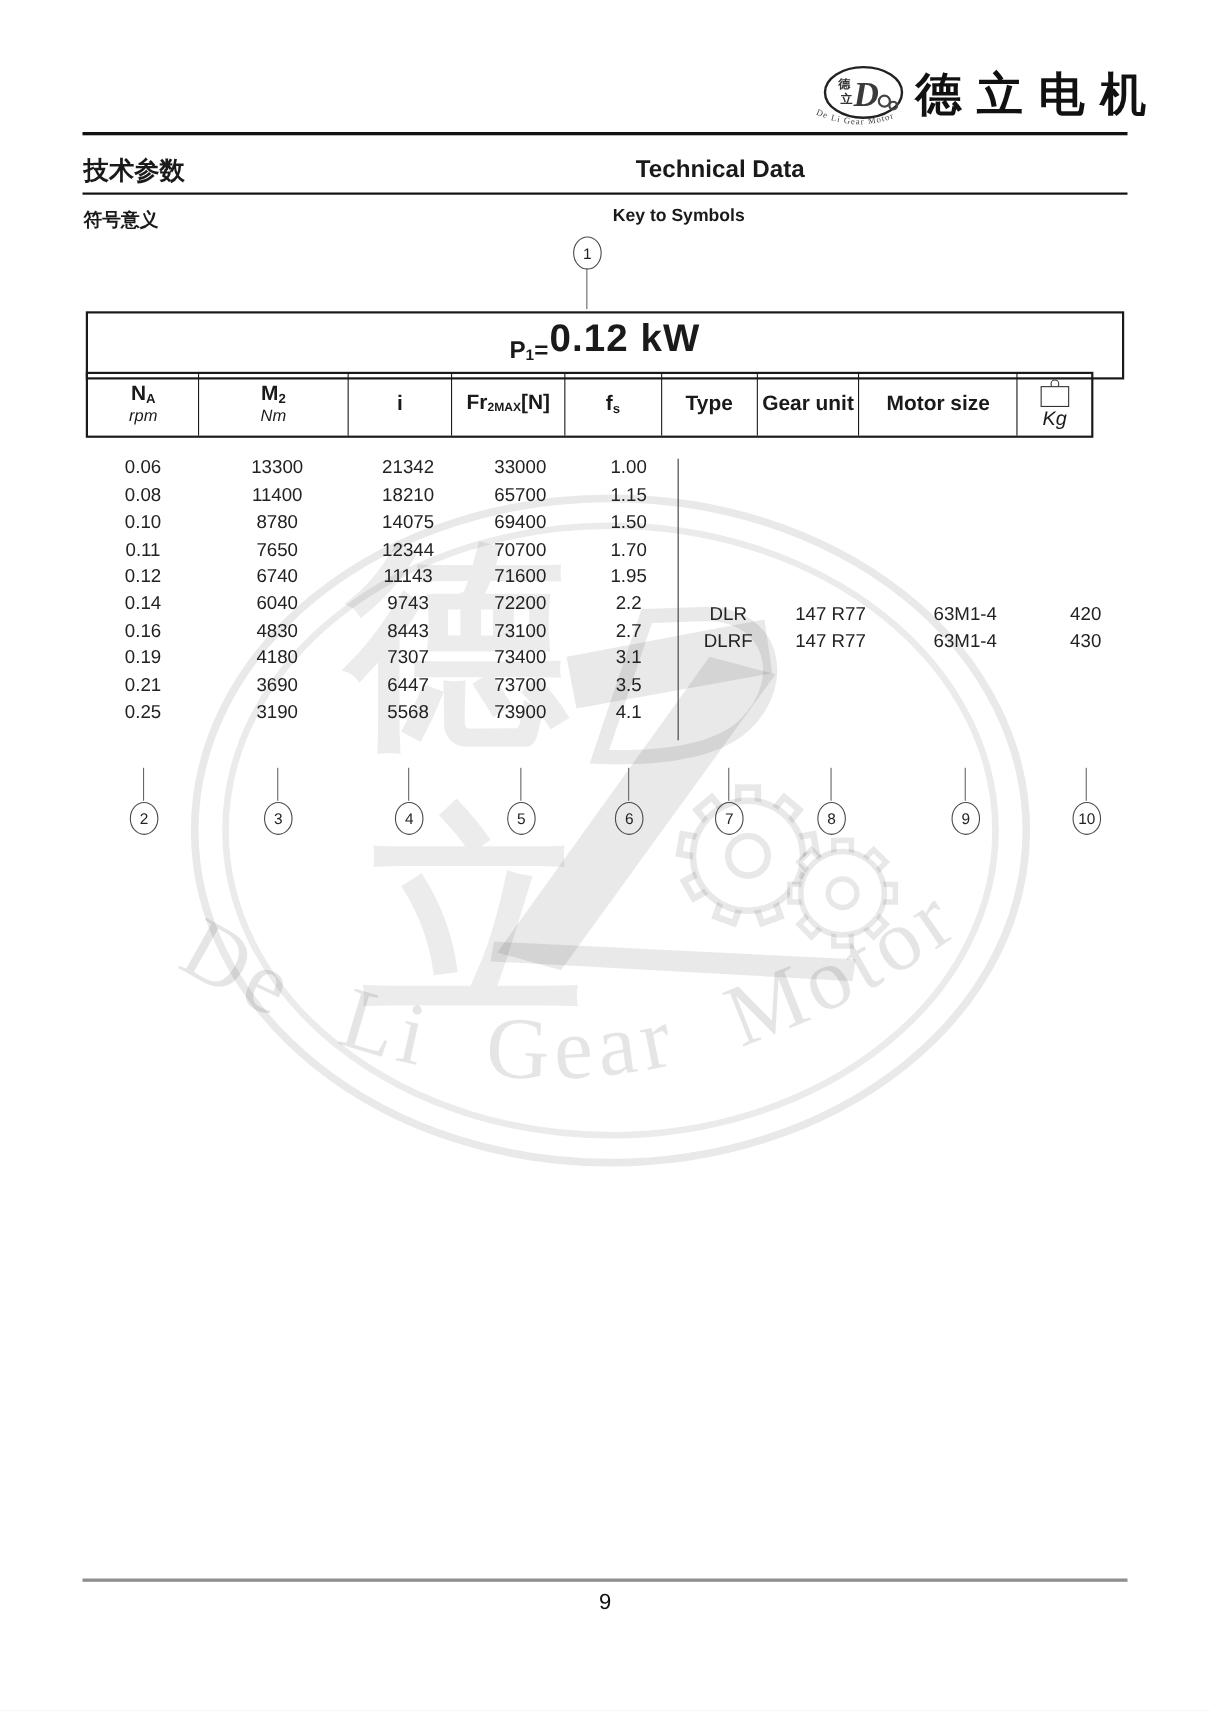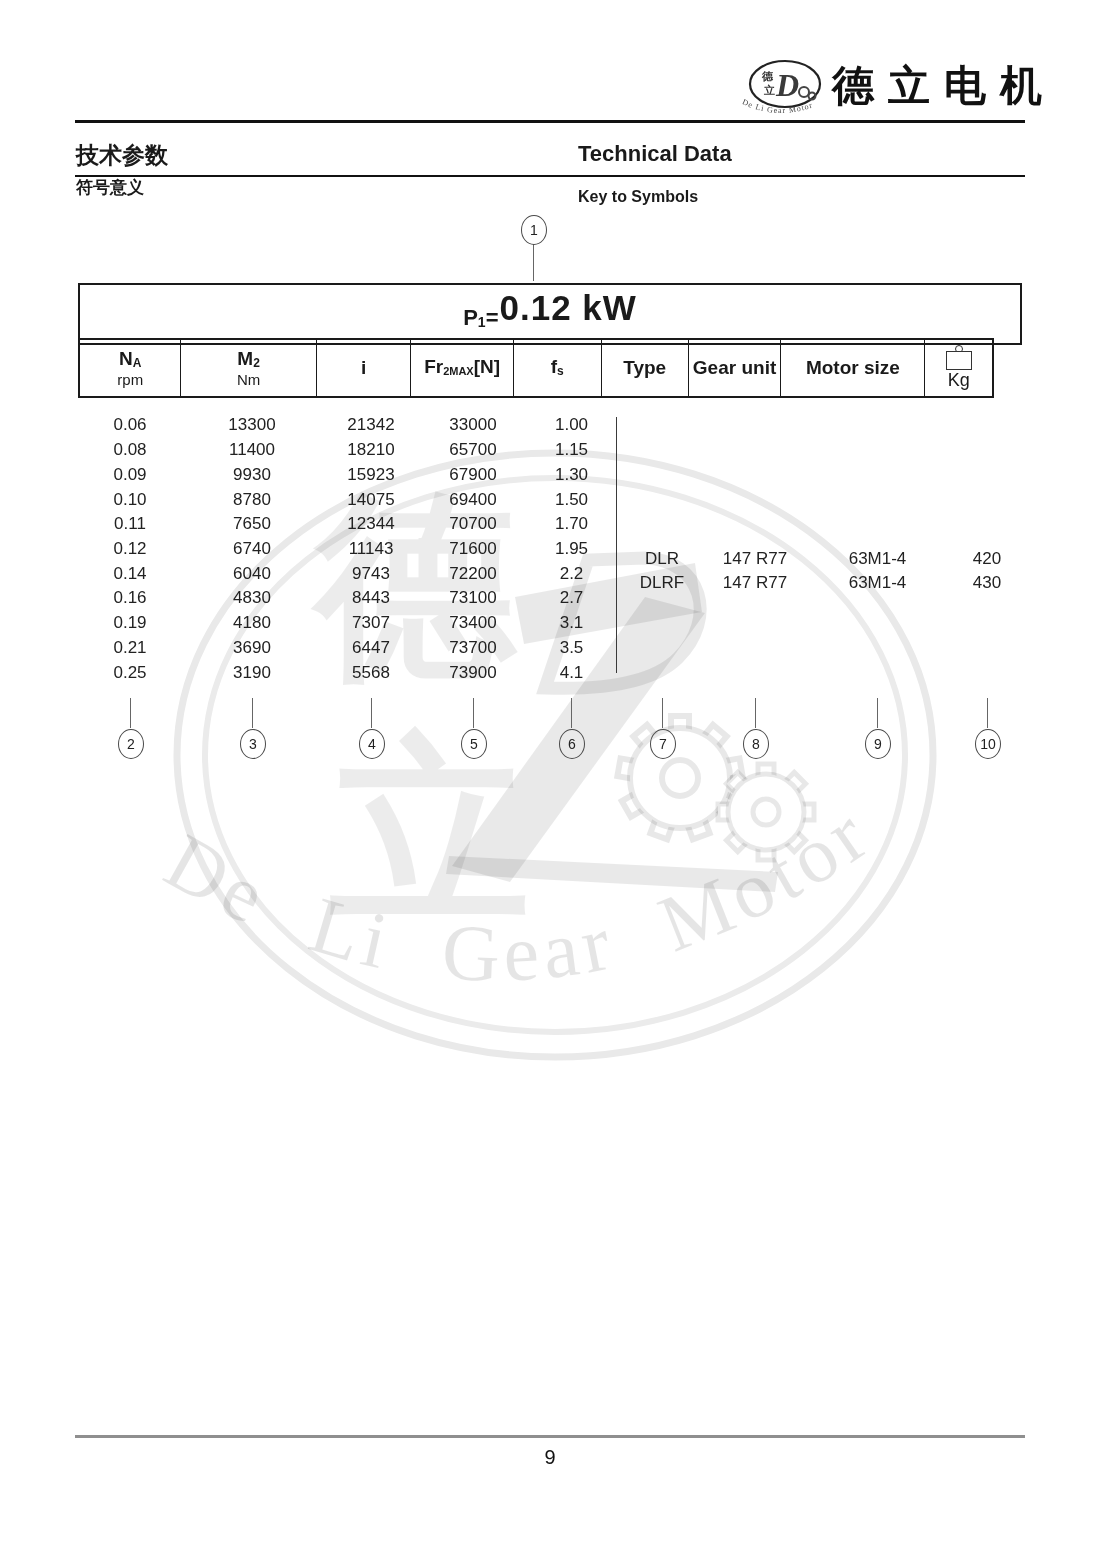--- a/index.html
+++ b/index.html
@@ -15,22 +15,22 @@
   
   .brand-name{
     position:absolute; left:832px; top:58px; width:200px;
     font-family:"Liberation Serif", serif; font-weight:bold;
     font-size:42px; letter-spacing:14px; white-space:nowrap; color:#111;
   }
   .rule-thick{position:absolute; left:75px; top:120px; width:950px; height:3px; background:#111;}
   .rule-thin {position:absolute; left:75px; top:175px; width:950px; height:2px; background:#111;}
   .title-zh{position:absolute; left:76px;  top:140px; font-size:23px; font-weight:bold;}
   .title-en{position:absolute; left:578px; top:141px; font-size:22px; font-weight:bold;}
-  .key-zh  {position:absolute; left:76px;  top:176px; font-size:17px; font-weight:bold;}
-  .key-en  {position:absolute; left:578px; top:188px; font-size:16px; font-weight:bold;}
+  .key-zh  {position:absolute; left:76px;  top:188px; font-size:17px; font-weight:bold;}
+  .key-en  {position:absolute; left:557px; top:188px; font-size:16px; font-weight:bold;}
 
   
   .callout{
     position:absolute; width:24px; height:28px; border:1px solid #4a4a4a; border-radius:50%;
     font-size:14px; color:#222; display:flex; align-items:center; justify-content:center;
     background:transparent;
   }
   .leader{position:absolute; width:1px; background:#666;}
 
   
@@ -47,21 +47,21 @@
   .cols{grid-template-columns:104fr 140fr 98fr 106fr 91fr 90fr 96fr 149fr 70fr;}
   .thead{
     position:absolute; left:78px; top:338px; width:916px; height:60px;
     border:2px solid #1a1a1a; box-sizing:border-box; display:grid;
   }
   .th{
     display:flex; flex-direction:column; align-items:center; justify-content:center;
     border-left:1.5px solid #1a1a1a; font-weight:bold; font-size:19px; line-height:20px;
   }
   .th:first-child{border-left:none;}
-  .th .unit{font-weight:normal; font-size:15px; line-height:17px;}
+  .th .unit{font-weight:normal; font-size:15px; line-height:17px;font-style:italic;}
   .sub{font-size:12px; position:relative; top:2px;}
   .subsm{font-size:11px; position:relative; top:2px; letter-spacing:0;}
   .kgcell .unit{font-size:18px; line-height:18px; margin-top:1px;}
   .weight-icon{position:relative; width:28px; height:25px; margin-top:-2px;}
   .weight-icon .knob{
     position:absolute; left:10px; top:0; width:6px; height:6px;
     border:1.5px solid #333; border-radius:50%; background:#fff;
   }
   .weight-icon .body{
     position:absolute; left:1px; top:6px; width:24px; height:17px;
@@ -258,31 +258,20 @@
           <div>11400</div>
           <div>18210</div>
           <div>65700</div>
           <div>1.15</div>
           <div></div>
           <div></div>
           <div></div>
           <div></div>
         </div>
         <div class="drow cols">
-          <div>0.09</div>
-          <div>9930</div>
-          <div>15923</div>
-          <div>67900</div>
-          <div>1.30</div>
-          <div></div>
-          <div></div>
-          <div></div>
-          <div></div>
-        </div>
-        <div class="drow cols">
           <div>0.10</div>
           <div>8780</div>
           <div>14075</div>
           <div>69400</div>
           <div>1.50</div>
           <div></div>
           <div></div>
           <div></div>
           <div></div>
         </div>

